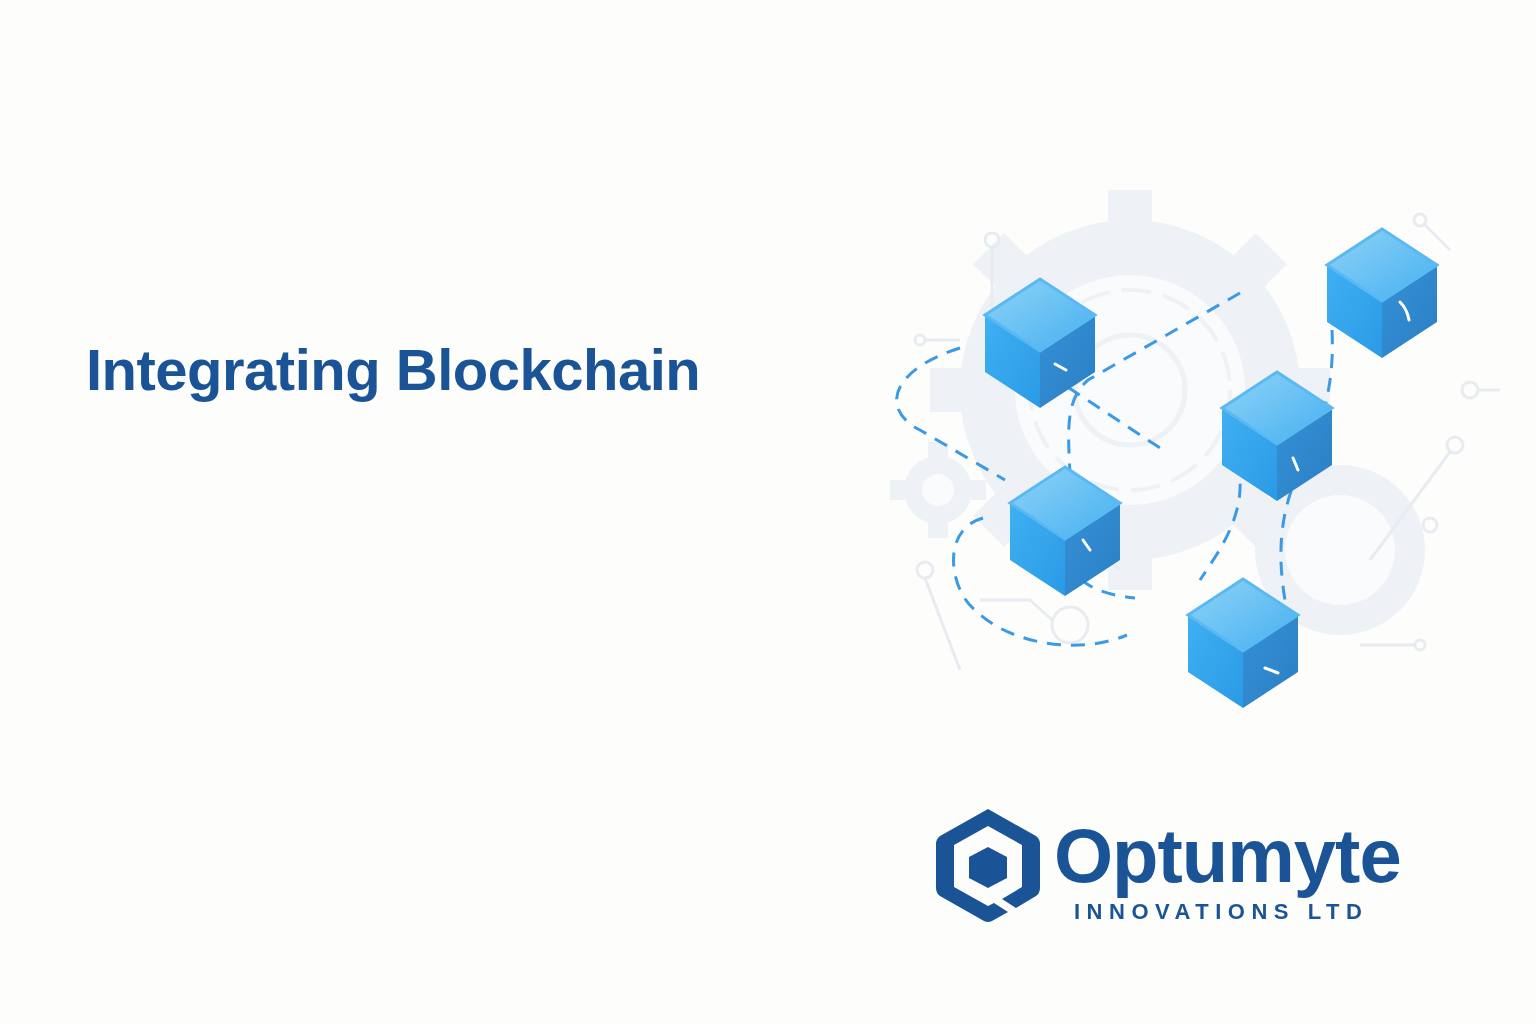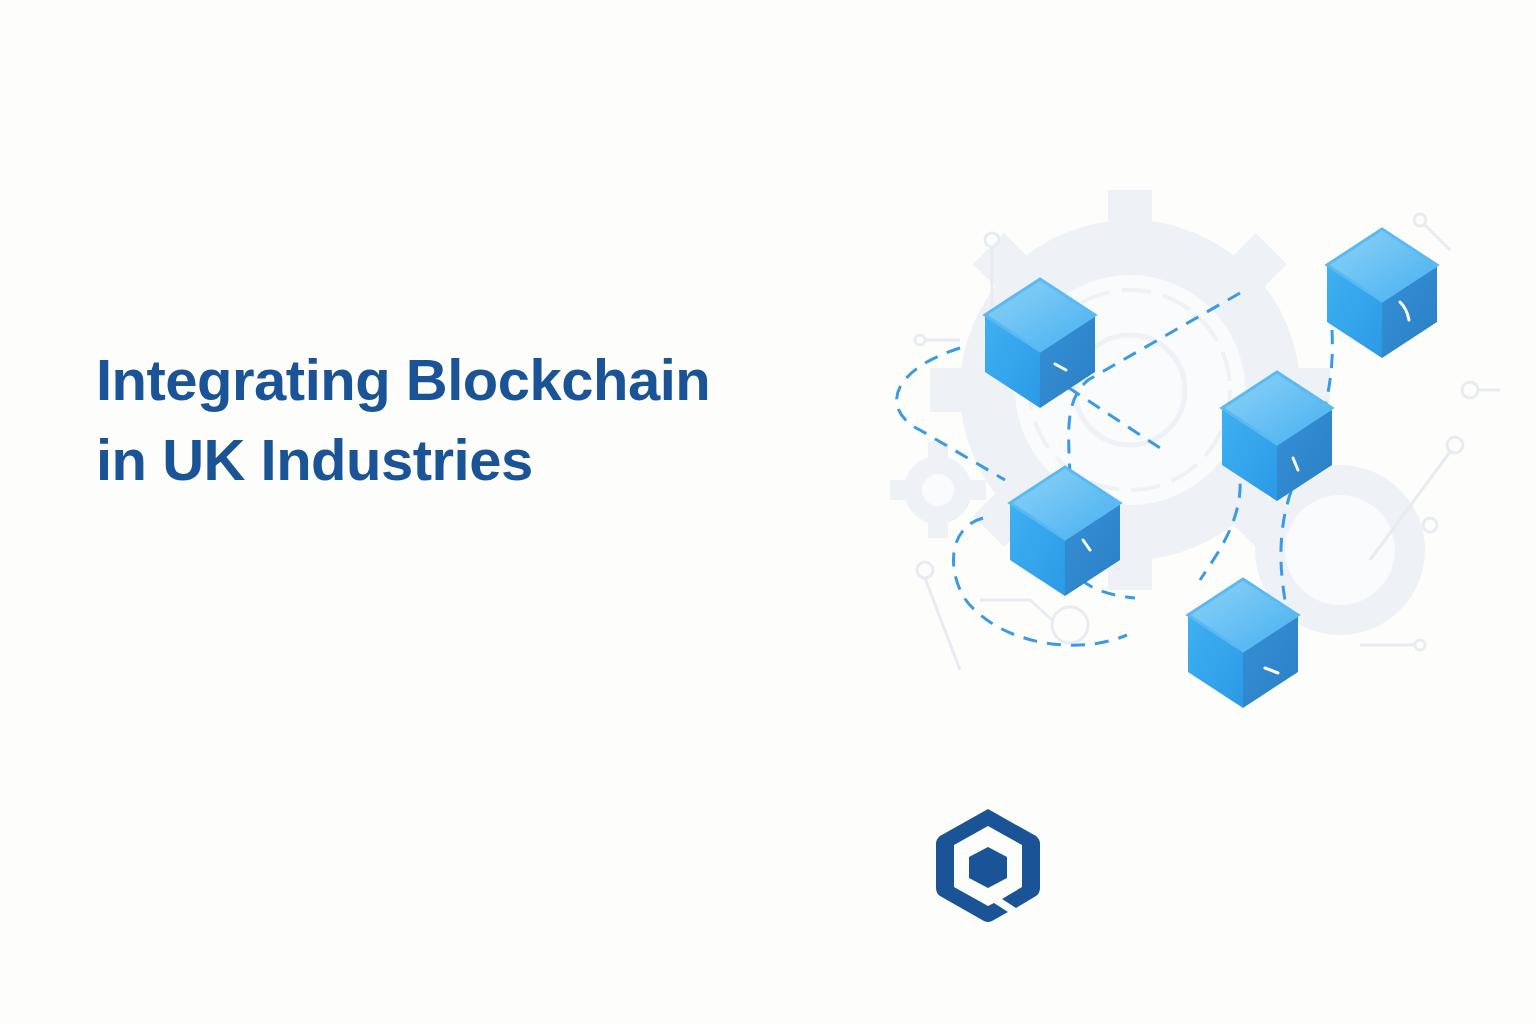--- a/index.html
+++ b/index.html
@@ -4,21 +4,21 @@
   <style>
     html, body { margin: 0; padding: 0; }
     body {
       width: 1536px; height: 1024px; overflow: hidden;
       background: #fdfdfb; position: relative;
       font-family: "Liberation Sans", "DejaVu Sans", sans-serif;
     }
     .title {
       position: absolute; left: 86px; top: 330px; width: 820px;
       color: #1a5496; font-weight: bold; font-size: 58px;
-      line-height: 80px; letter-spacing: -0.5px; margin: 10px;
+      line-height: 80px; letter-spacing: -0.5px; margin: 0;
     }
     .title span { display: block; white-space: nowrap; }
     .illustration { position: absolute; left: 880px; top: 190px; width: 640px; height: 540px; }
     .logo { position: absolute; left: 932px; top: 805px; width: 500px; height: 130px; }
     .logo-mark { position: absolute; left: 0; top: 0; }
     .logo-name {
       position: absolute; left: 122px; top: 6px;
       font-size: 76px; font-weight: bold; color: #1a5496; letter-spacing: -1px;
       line-height: 90px; white-space: nowrap;
     }
@@ -26,21 +26,20 @@
       position: absolute; left: 142px; top: 94px;
       font-size: 22px; font-weight: bold; color: #1a5496; letter-spacing: 6.5px;
       white-space: nowrap;
     }
   </style>
 </head>
 <body>
 
 <h1 class="title">
   <span>Integrating Blockchain</span>
-  <span>in UK Industries</span>
 </h1>
 
 <div class="illustration">
   <svg width="640" height="540" viewBox="0 0 640 540" xmlns="http://www.w3.org/2000/svg">
     <defs>
       <linearGradient id="gTop" x1="0" y1="0" x2="1" y2="1">
         <stop offset="0" stop-color="#8fd3f7"></stop>
         <stop offset="1" stop-color="#46b0f0"></stop>
       </linearGradient>
       <linearGradient id="gLeft" x1="0" y1="0" x2="1" y2="1">
@@ -146,13 +145,15 @@
       <path d="M385 478 L 398 483"></path>
     </g>
   </svg>
 </div>
 
 <div class="logo">
   <svg class="logo-mark" width="112" height="122" viewBox="0 0 112 122">
     <path d="M56 4 L104 31 Q108 34 108 39 L108 83 Q108 88 104 91 L84 103 L70 94 L90 82 L90 40 L56 21 L22 40 L22 82 L56 101 L62 98 L76 107 L60 116 Q56 118 52 116 L8 91 Q4 88 4 83 L4 39 Q4 34 8 31 Z" fill="#1a5496"></path>
     <polygon points="56,42 75,52 75,73 56,83 37,73 37,52" fill="#1a5496"></polygon>
   </svg>
+  <div class="logo-name">Optumyte</div>
+  <div class="logo-sub">INNOVATIONS LTD</div>
 </div>
 
 </body></html>

